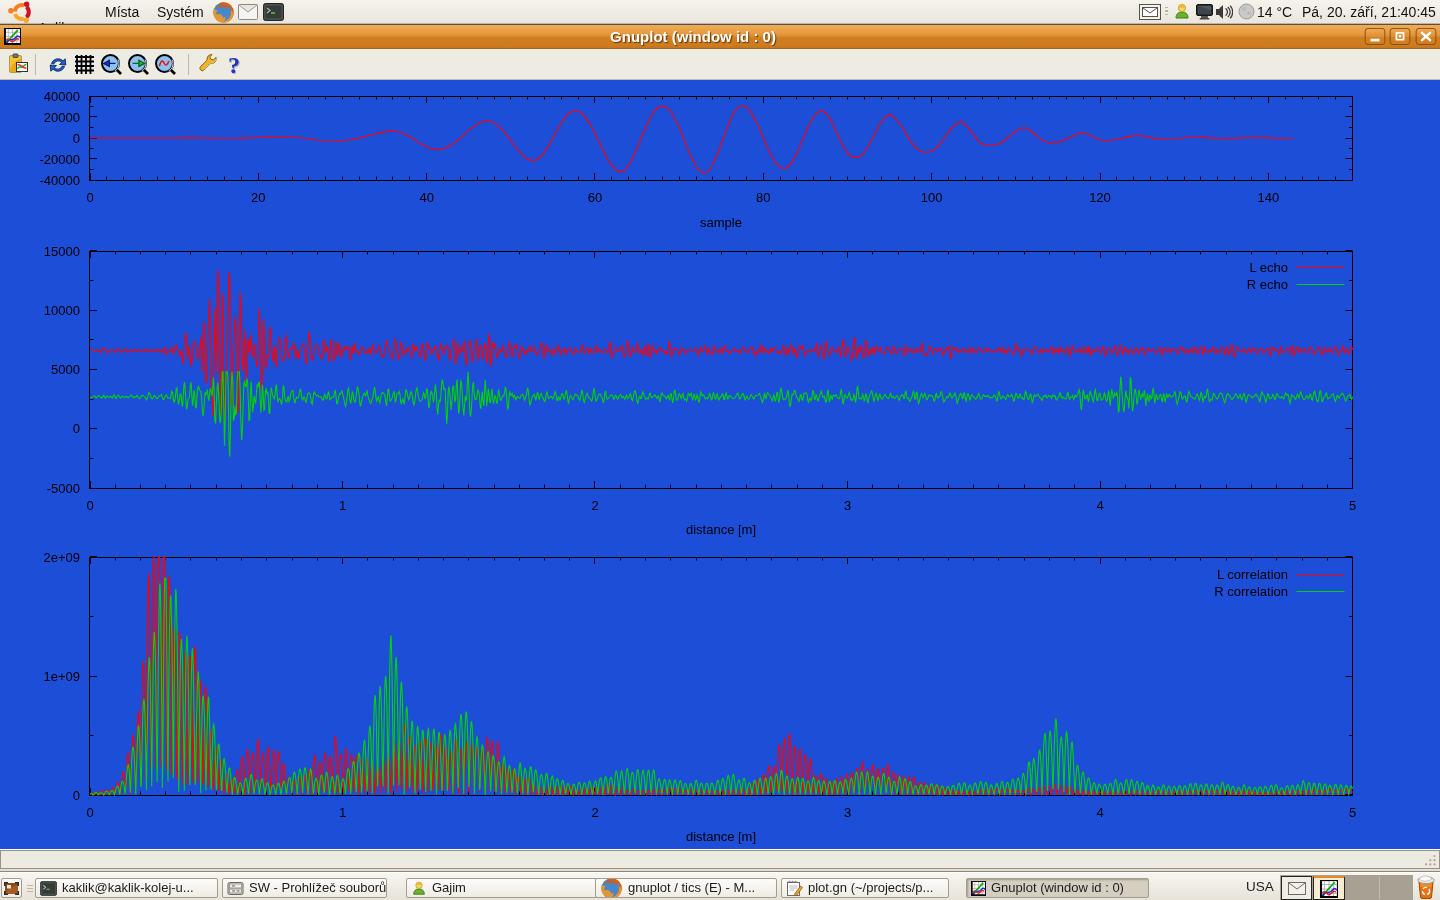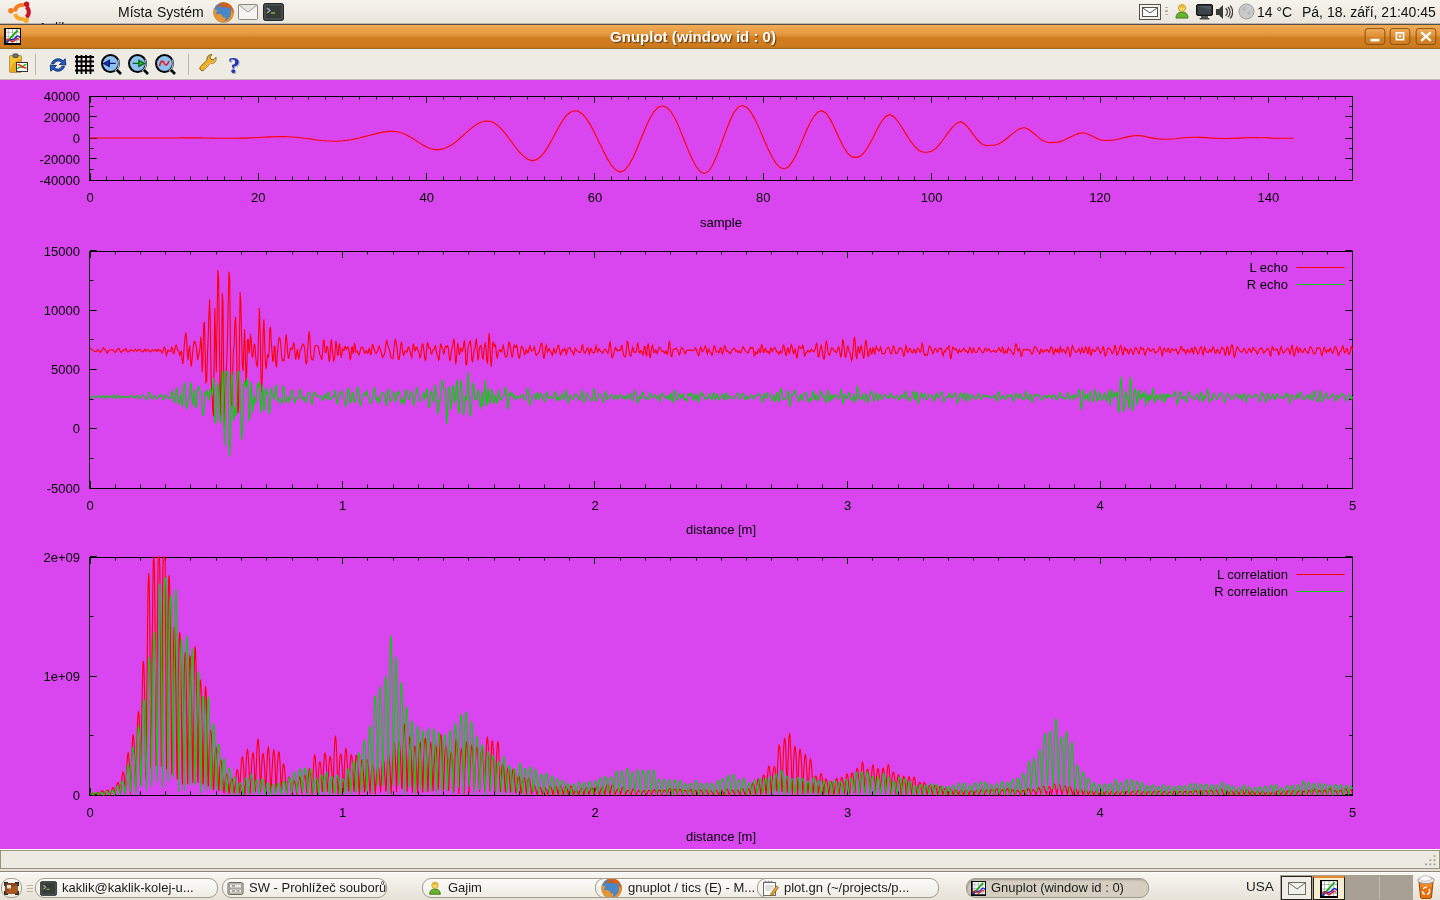--- a/index.html
+++ b/index.html
@@ -1,38 +1,38 @@
 <!DOCTYPE html>
 <html><head><meta charset="utf-8"><title>g</title><style>
 *{margin:0;padding:0;box-sizing:border-box}
 body{width:1440px;height:900px;font-family:"Liberation Sans",sans-serif;overflow:hidden;background:#fff;position:relative}
 .abs{position:absolute}
 #toppanel{left:0;top:0;width:1440px;height:24px;background:linear-gradient(#F6F3ED,#EAE6DD);border-bottom:1px solid #BCB6A9}
 #toppanel .menu{font-size:14px;color:#111;line-height:24px}
 #toolbar{left:0;top:49px;width:1440px;height:31px;background:#EEEBE3;border-bottom:1px solid #C2BDB0}
-#canvas{left:0;top:80px;width:1440px;height:769px;background:#d946ef}
+#canvas{left:0;top:80px;width:1440px;height:769px;background:#1d4ed8}
 #statusbar{left:0;top:850px;width:1440px;height:19px;background:#EDEAE2;border:1px solid #98927F}
 #winedge{left:0;top:869px;width:1440px;height:3px;background:linear-gradient(#E3DFD4 0 2px,#8D877B 2px 3px)}
 #taskbar{left:0;top:872px;width:1440px;height:28px;background:linear-gradient(#F8F6F1,#E6E2D8);border-top:1px solid #fff}
-.tbtn{position:absolute;top:5px;height:20px;border:1px solid #A39D8F;border-radius:9px;background:linear-gradient(#FCFBF9,#EFECE4);font-size:13px;color:#1c1c1c;line-height:18px;white-space:nowrap;overflow:hidden;display:flex;align-items:center}
+.tbtn{position:absolute;top:5px;height:20px;border:1px solid #A39D8F;border-radius:2px;background:linear-gradient(#FCFBF9,#EFECE4);font-size:13px;color:#1c1c1c;line-height:18px;white-space:nowrap;overflow:hidden;display:flex;align-items:center}
 .tbtn .ic{margin:0 5px 0 4px;display:inline-flex;flex:none}
 .tbtn.active{background:#D5CFC2;box-shadow:inset 1px 1px 2px rgba(0,0,0,.25)}
 </style></head><body>
 
 <div class="abs" id="toppanel">
   <div class="abs" style="left:8px;top:1px"><svg width="24" height="22" viewBox="0 0 24 22">
         <path d="M16.19 4.42A7.0 7.0 0 0 0 6.82 10.51" stroke="#F57E20" stroke-width="4.0" fill="none"></path>
         <path d="M7.07 12.93A7.0 7.0 0 0 0 15.96 17.66" stroke="#F9A826" stroke-width="4.0" fill="none"></path>
         <path d="M18.30 16.36A7.0 7.0 0 0 0 18.48 5.80" stroke="#CE1126" stroke-width="4.0" fill="none"></path>
         <circle cx="18.6" cy="3.2" r="2.7" fill="#CE1126"></circle>
         <circle cx="2.9" cy="9.8" r="2.7" fill="#F57E20"></circle>
         <circle cx="18.2" cy="19.2" r="2.7" fill="#F9A826"></circle>
       </svg></div>
   <div class="abs menu" style="left:38px;top:16px">Aplikace</div>
-  <div class="abs menu" style="left:118px;top:0">Místa</div>
+  <div class="abs menu" style="left:105px;top:0">Místa</div>
   <div class="abs menu" style="left:157px;top:0">Systém</div>
   <div class="abs" style="left:212px;top:1px"><svg width="23" height="23" viewBox="0 0 23 23">
         <circle cx="11.5" cy="11.5" r="10.2" fill="#4887C8"></circle>
         <path d="M11.5 1.3a10.2 10.2 0 0 1 10.2 10.2c0 4.6-3 8.6-7.2 9.8 2.6-1.9 4.1-4.6 4.2-7.6.6.1 1.2 0 1.7-.3-.1-1.5-.7-2.8-1.7-3.8.5-1.3.5-2.6.1-3.9-.6.9-1.4 1.4-2.4 1.6C15.5 5 13.6 3.5 11.2 3c-1.6-.4-3.2-.2-4.7.5C7.8 2 9.6 1.3 11.5 1.3z" fill="#E66000"></path>
         <path d="M21.7 11.5c0 5.6-4.6 10.2-10.2 10.2S1.3 17.1 1.3 11.5c0-1.4.3-2.7.8-3.9.9 1 2.1 1.5 3.4 1.6-1 1.3-1.4 2.8-1.2 4.4 1.5-.8 2.9-.9 4.4-.2s2.3 1.9 2.6 3.5l1.8-1.4c.6 1.6.2 3.3-.9 4.7 3.9-.9 6.8-4.3 6.8-8.4 0-.8-.1-1.6-.4-2.4l1.5.5c.4.5.6 1 .6 1.6z" fill="#F59723" opacity=".9"></path>
         <path d="M4.2 6.4C5.6 4.1 8.4 2.8 11 3c2.5.2 4.6 1.5 5.8 3.6-1.6-.7-3.2-.7-4.7 0C10.2 5.5 8 5.3 6 6.2c-.7.3-1.3.4-1.8.2z" fill="#DD5705" opacity=".8"></path>
       </svg></div>
   <div class="abs" style="left:238px;top:4px"><svg width="20" height="16" viewBox="0 0 20 16">
         <rect x=".5" y=".5" width="19" height="15" rx="1" fill="#F5F4F0" stroke="#8a8880"></rect>
         <path d="M1 1l9 7 9-7" fill="#E8E6E0" stroke="#9a988f" stroke-width="1"></path>
@@ -66,21 +66,21 @@
         <path d="M1 5h3l4-4v14l-4-4H1z" fill="#3a3a3a"></path>
         <rect x="5" y="3.5" width="2.4" height="9" fill="#3a3a3a"></rect>
         <path d="M11 4a5 5 0 0 1 0 8M13.5 2.5a7.5 7.5 0 0 1 0 11M16 1a10.5 10.5 0 0 1 0 14" stroke="#3a3a3a" stroke-width="1.4" fill="none" transform="scale(.92) translate(.5 .7)"></path>
       </svg></div>
   <div class="abs" style="left:1238px;top:3px"><svg width="17" height="17" viewBox="0 0 17 17">
         <circle cx="8.5" cy="8.5" r="7.5" fill="#C9C9C9" stroke="#9a9a9a"></circle>
         <circle cx="6" cy="6" r="2.2" fill="#BDBDBD"></circle>
         <circle cx="11" cy="10" r="1.6" fill="#B5B5B5"></circle>
       </svg></div>
   <div class="abs menu" style="left:1257px;top:0">14 °C</div>
-  <div class="abs menu" style="left:1302px;top:0">Pá, 18. září, 21:40:45</div>
+  <div class="abs menu" style="left:1302px;top:0">Pá, 20. září, 21:40:45</div>
 </div>
 
 <div class="abs" style="left:0;top:24px;width:1440px;height:1px;background:#55504a"></div>
 <div class="abs" style="left:0;top:25px;width:1440px;height:23px;background:linear-gradient(#F1AC55 0%,#E69A40 38%,#DA8A2C 50%,#D07D1F 56%,#CE7C20 88%,#C57518 100%)">
   <div class="abs" style="left:4px;top:3px"><svg width="17" height="17" viewBox="0 0 16 16">
         <rect x=".5" y=".5" width="15" height="15" fill="#fff" stroke="#000"></rect>
         <path d="M4 1v14M1 12h14M1 8h14M1 4h14M8 1v14M12 1v14" stroke="#999" stroke-width=".6"></path>
         <path d="M2 14L13 2" stroke="#00b000" stroke-width="1.6" fill="none"></path>
         <path d="M2 15C5 8 7 13 10 10s3-3 5-1" stroke="#2222dd" stroke-width="1.4" fill="none"></path>
         <path d="M2 12c2-4 4 1 6 1s4-5 6-2" stroke="#dd2222" stroke-width="1.4" fill="none"></path>
@@ -677,36 +677,36 @@
   <div class="tbtn" style="left:222px;width:165px"><span class="ic">
         <svg width="17" height="15" viewBox="0 0 17 15">
           <rect x="1" y="1.5" width="15" height="12" rx="1.5" fill="#D8D4CC" stroke="#6b675f"></rect>
           <rect x="2.5" y="3" width="12" height="4" fill="#EFEDE8" stroke="#8d8a82" stroke-width=".8"></rect>
           <rect x="2.5" y="8" width="12" height="4" fill="#EFEDE8" stroke="#8d8a82" stroke-width=".8"></rect>
           <rect x="5" y="4.2" width="3" height="1.4" fill="#8d8a82"></rect>
           <rect x="5" y="9.2" width="3" height="1.4" fill="#8d8a82"></rect>
           <rect x="9.5" y="9.2" width="3" height="1.4" fill="#8d8a82"></rect>
         </svg>
       </span>SW - Prohlížeč souborů</div>
-  <div class="tbtn" style="left:422px;width:216px"><span class="ic">
+  <div class="tbtn" style="left:406px;width:216px"><span class="ic">
         <svg width="16" height="16" viewBox="0 0 18 18">
           <path d="M3 16c0-4 2.5-6 6-6s6 2 6 6z" fill="#66B32E" stroke="#3F7A1A"></path>
           <circle cx="9" cy="6" r="3.6" fill="#F7D65C" stroke="#C9A23B"></circle>
           <path d="M5.5 5a3.6 3.6 0 0 1 7 0c-2.5 1-5 1-7 0z" fill="#E6B73C"></path>
         </svg>
       </span>Gajim</div>
   <div class="tbtn" style="left:595px;width:182px"><span class="ic">
         <svg width="23" height="23" viewBox="0 0 23 23">
           <circle cx="11.5" cy="11.5" r="10.2" fill="#4887C8"></circle>
           <path d="M11.5 1.3a10.2 10.2 0 0 1 10.2 10.2c0 4.6-3 8.6-7.2 9.8 2.6-1.9 4.1-4.6 4.2-7.6.6.1 1.2 0 1.7-.3-.1-1.5-.7-2.8-1.7-3.8.5-1.3.5-2.6.1-3.9-.6.9-1.4 1.4-2.4 1.6C15.5 5 13.6 3.5 11.2 3c-1.6-.4-3.2-.2-4.7.5C7.8 2 9.6 1.3 11.5 1.3z" fill="#E66000"></path>
           <path d="M21.7 11.5c0 5.6-4.6 10.2-10.2 10.2S1.3 17.1 1.3 11.5c0-1.4.3-2.7.8-3.9.9 1 2.1 1.5 3.4 1.6-1 1.3-1.4 2.8-1.2 4.4 1.5-.8 2.9-.9 4.4-.2s2.3 1.9 2.6 3.5l1.8-1.4c.6 1.6.2 3.3-.9 4.7 3.9-.9 6.8-4.3 6.8-8.4 0-.8-.1-1.6-.4-2.4l1.5.5c.4.5.6 1 .6 1.6z" fill="#F59723" opacity=".9"></path>
           <path d="M4.2 6.4C5.6 4.1 8.4 2.8 11 3c2.5.2 4.6 1.5 5.8 3.6-1.6-.7-3.2-.7-4.7 0C10.2 5.5 8 5.3 6 6.2c-.7.3-1.3.4-1.8.2z" fill="#DD5705" opacity=".8"></path>
         </svg>
       </span>gnuplot / tics (E) - M...</div>
-  <div class="tbtn" style="left:757px;width:182px"><span class="ic">
+  <div class="tbtn" style="left:781px;width:168px"><span class="ic">
         <svg width="17" height="17" viewBox="0 0 17 17">
           <rect x="1.5" y="2.5" width="12" height="13" fill="#FCFCFA" stroke="#6b6b6b"></rect>
           <path d="M2 2.5c1-1.6 2-1.6 3 0 1-1.6 2-1.6 3 0 1-1.6 2-1.6 3 0" fill="none" stroke="#6b6b6b"></path>
           <path d="M3.5 6h8M3.5 8h8M3.5 10h5" stroke="#b9b9b9" stroke-width=".9"></path>
           <path d="M9 13.5L14.5 6l2 1.5L11 15l-2.6.8z" fill="#F2A33C" stroke="#8a5a10" stroke-width=".8"></path>
         </svg>
       </span>plot.gn (~/projects/p...</div>
   <div class="tbtn active" style="left:966px;width:183px"><span class="ic">
         <svg width="15" height="15" viewBox="0 0 16 16">
           <rect x=".5" y=".5" width="15" height="15" fill="#fff" stroke="#000"></rect>

